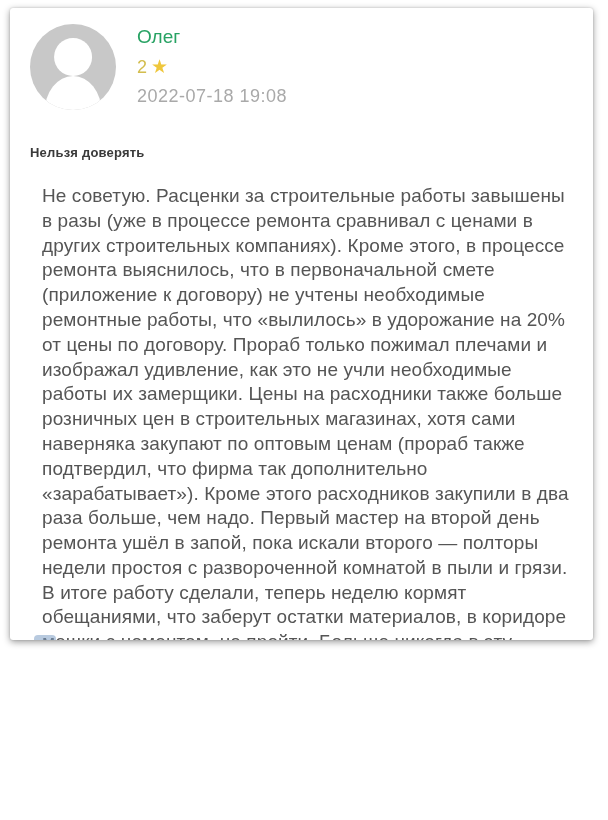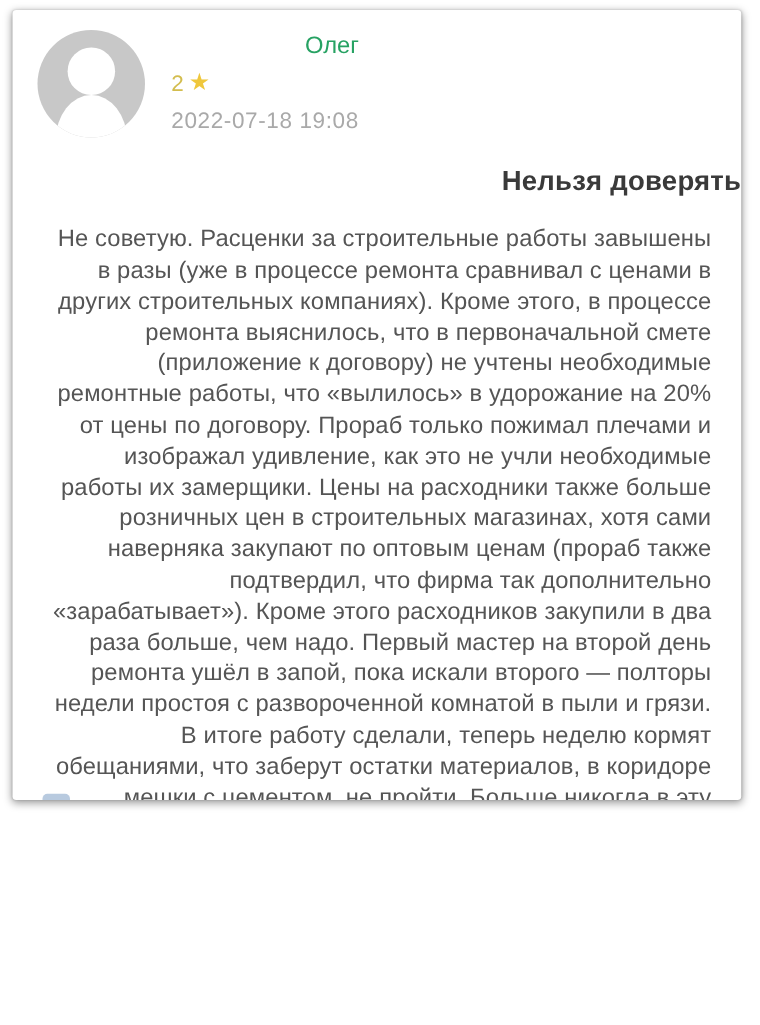--- a/index.html
+++ b/index.html
@@ -22,21 +22,20 @@
     overflow:hidden;
   }
   .review-card{
     position:absolute;
     left:10px;top:8px;
     width:583px;height:632px;
     background:var(--card_bg);
     border-radius:3px;
     box-shadow:0 2px 7px rgba(0,0,0,0.40), 0 0 2px rgba(0,0,0,0.18);
     overflow:hidden;
-    text-align:right;
   }
   .header{
     display:flex;
     align-items:flex-start;
     padding:16px 0 0 20px;
   }
   .avatar{
     width:86px;height:86px;
     border-radius:50%;
     background:var(--avatar_gray);
@@ -86,22 +85,22 @@
     line-height:1;
   }
   .date{
     margin-top:11px;
     font-size:18px;
     color:var(--date_gray);
     letter-spacing:0.5px;
     line-height:1;
   }
   .title{
-    margin:22px 0 0 20px;
-    font-size:22px;
+    margin:36px 0 0 20px;
+    font-size:13px;
     font-weight:bold;
     color:var(--title_dark);
     letter-spacing:0.2px;
     line-height:1.15;
   }
   .body-text{
     margin:23px 26px 0 32px;
     width:527px;
     font-size:19px;
     line-height:24.8px;

